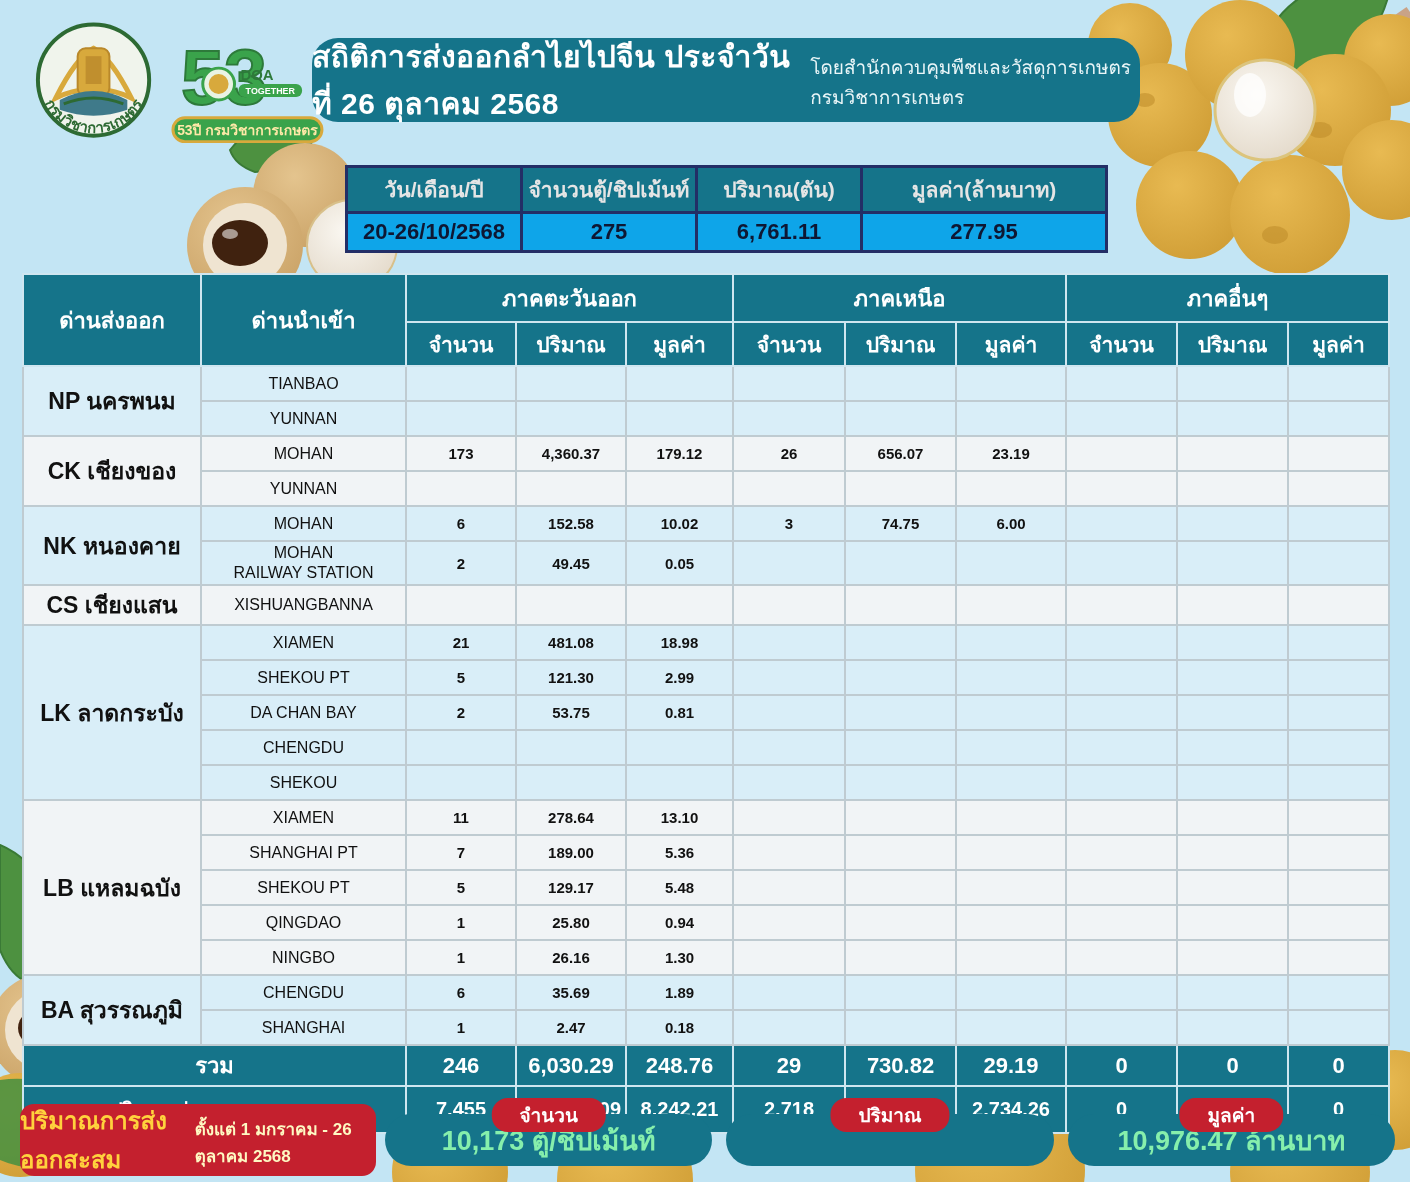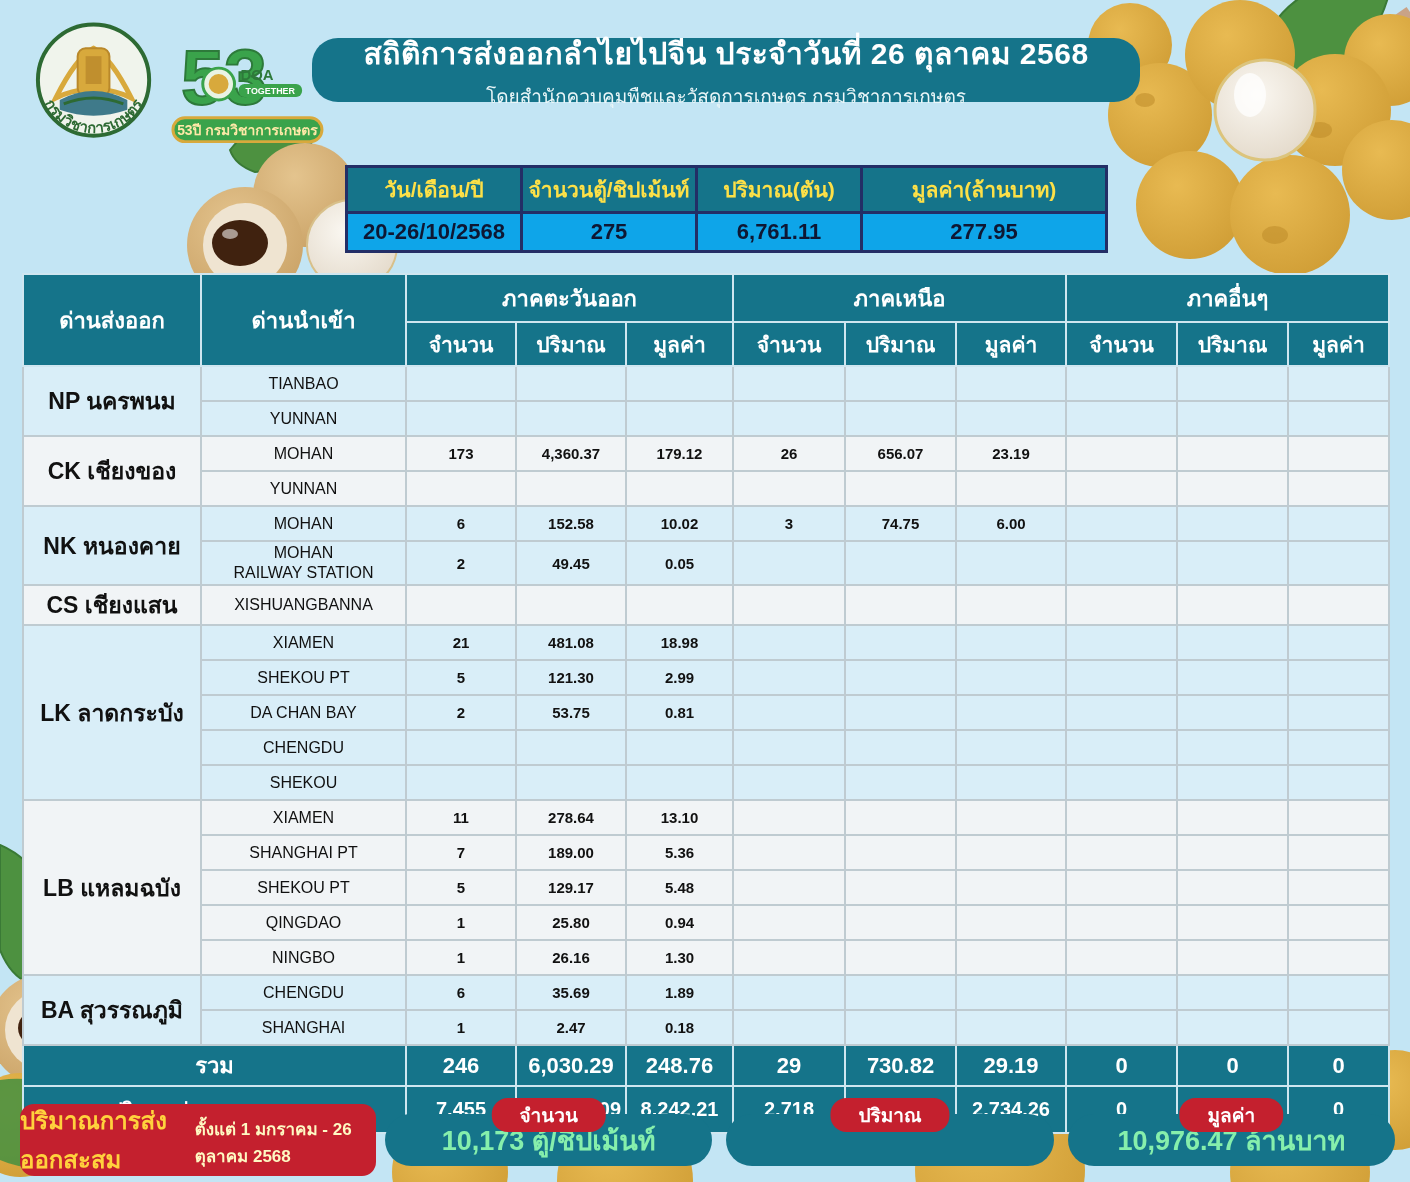--- a/index.html
+++ b/index.html
@@ -5,29 +5,29 @@
   html,body{margin:0;padding:0;background:#c3e5f4;}
   .page{position:relative;width:1410px;height:1182px;background:#c3e5f4;overflow:hidden;
         font-family:"Liberation Sans","DejaVu Sans",sans-serif;}
   .deco{position:absolute;inset:0;z-index:0;pointer-events:none;}
   .layer{position:absolute;z-index:1;}
 
   
   .logos{left:26px;top:18px;width:300px;height:140px;display:flex;gap:6px;}
 
   
-  .banner{left:312px;top:38px;width:828px;height:64px;background:#15748a;border-radius:26px;
-          display:flex;flex-direction:column;align-items:center;justify-content:center;color:#fff;}
+  .banner{left:312px;top:38px;width:828px;height:84px;background:#15748a;border-radius:26px;
+          display:flex;flex-direction:row;align-items:center;justify-content:center;color:#fff;}
   .banner .title{font-size:30px;font-weight:bold;letter-spacing:.5px;}
   .banner .subtitle{font-size:19px;color:#eaf6f8;margin-top:4px;}
 
   
   .summary{left:345px;top:165px;width:760px;border-collapse:collapse;table-layout:fixed;}
   .summary th,.summary td{border:3px solid #232e66;text-align:center;}
-  .summary th{background:#15748a;color:#fde047;font-size:21px;font-weight:bold;height:41px;}
+  .summary th{background:#15748a;color:#e5e5e5;font-size:21px;font-weight:bold;height:41px;}
   .summary td{background:#0ea5e9;color:#0e1733;font-size:22px;font-weight:bold;height:34px;}
 
   
   .main{left:22px;top:273px;width:1366px;border-collapse:collapse;table-layout:fixed;}
   .main thead th{background:#15748a;color:#fff;border:2px solid #cfe6f0;font-weight:bold;}
   .main thead tr.gr th{height:44px;font-size:22px;}
   .main thead tr.sub th{height:40px;font-size:21px;}
   .main td{border:2px solid #bfcbd1;height:31px;text-align:center;color:#111;}
   .sec-blue td{background:#d9eef8;}
   .sec-white td{background:#f1f4f6;}

